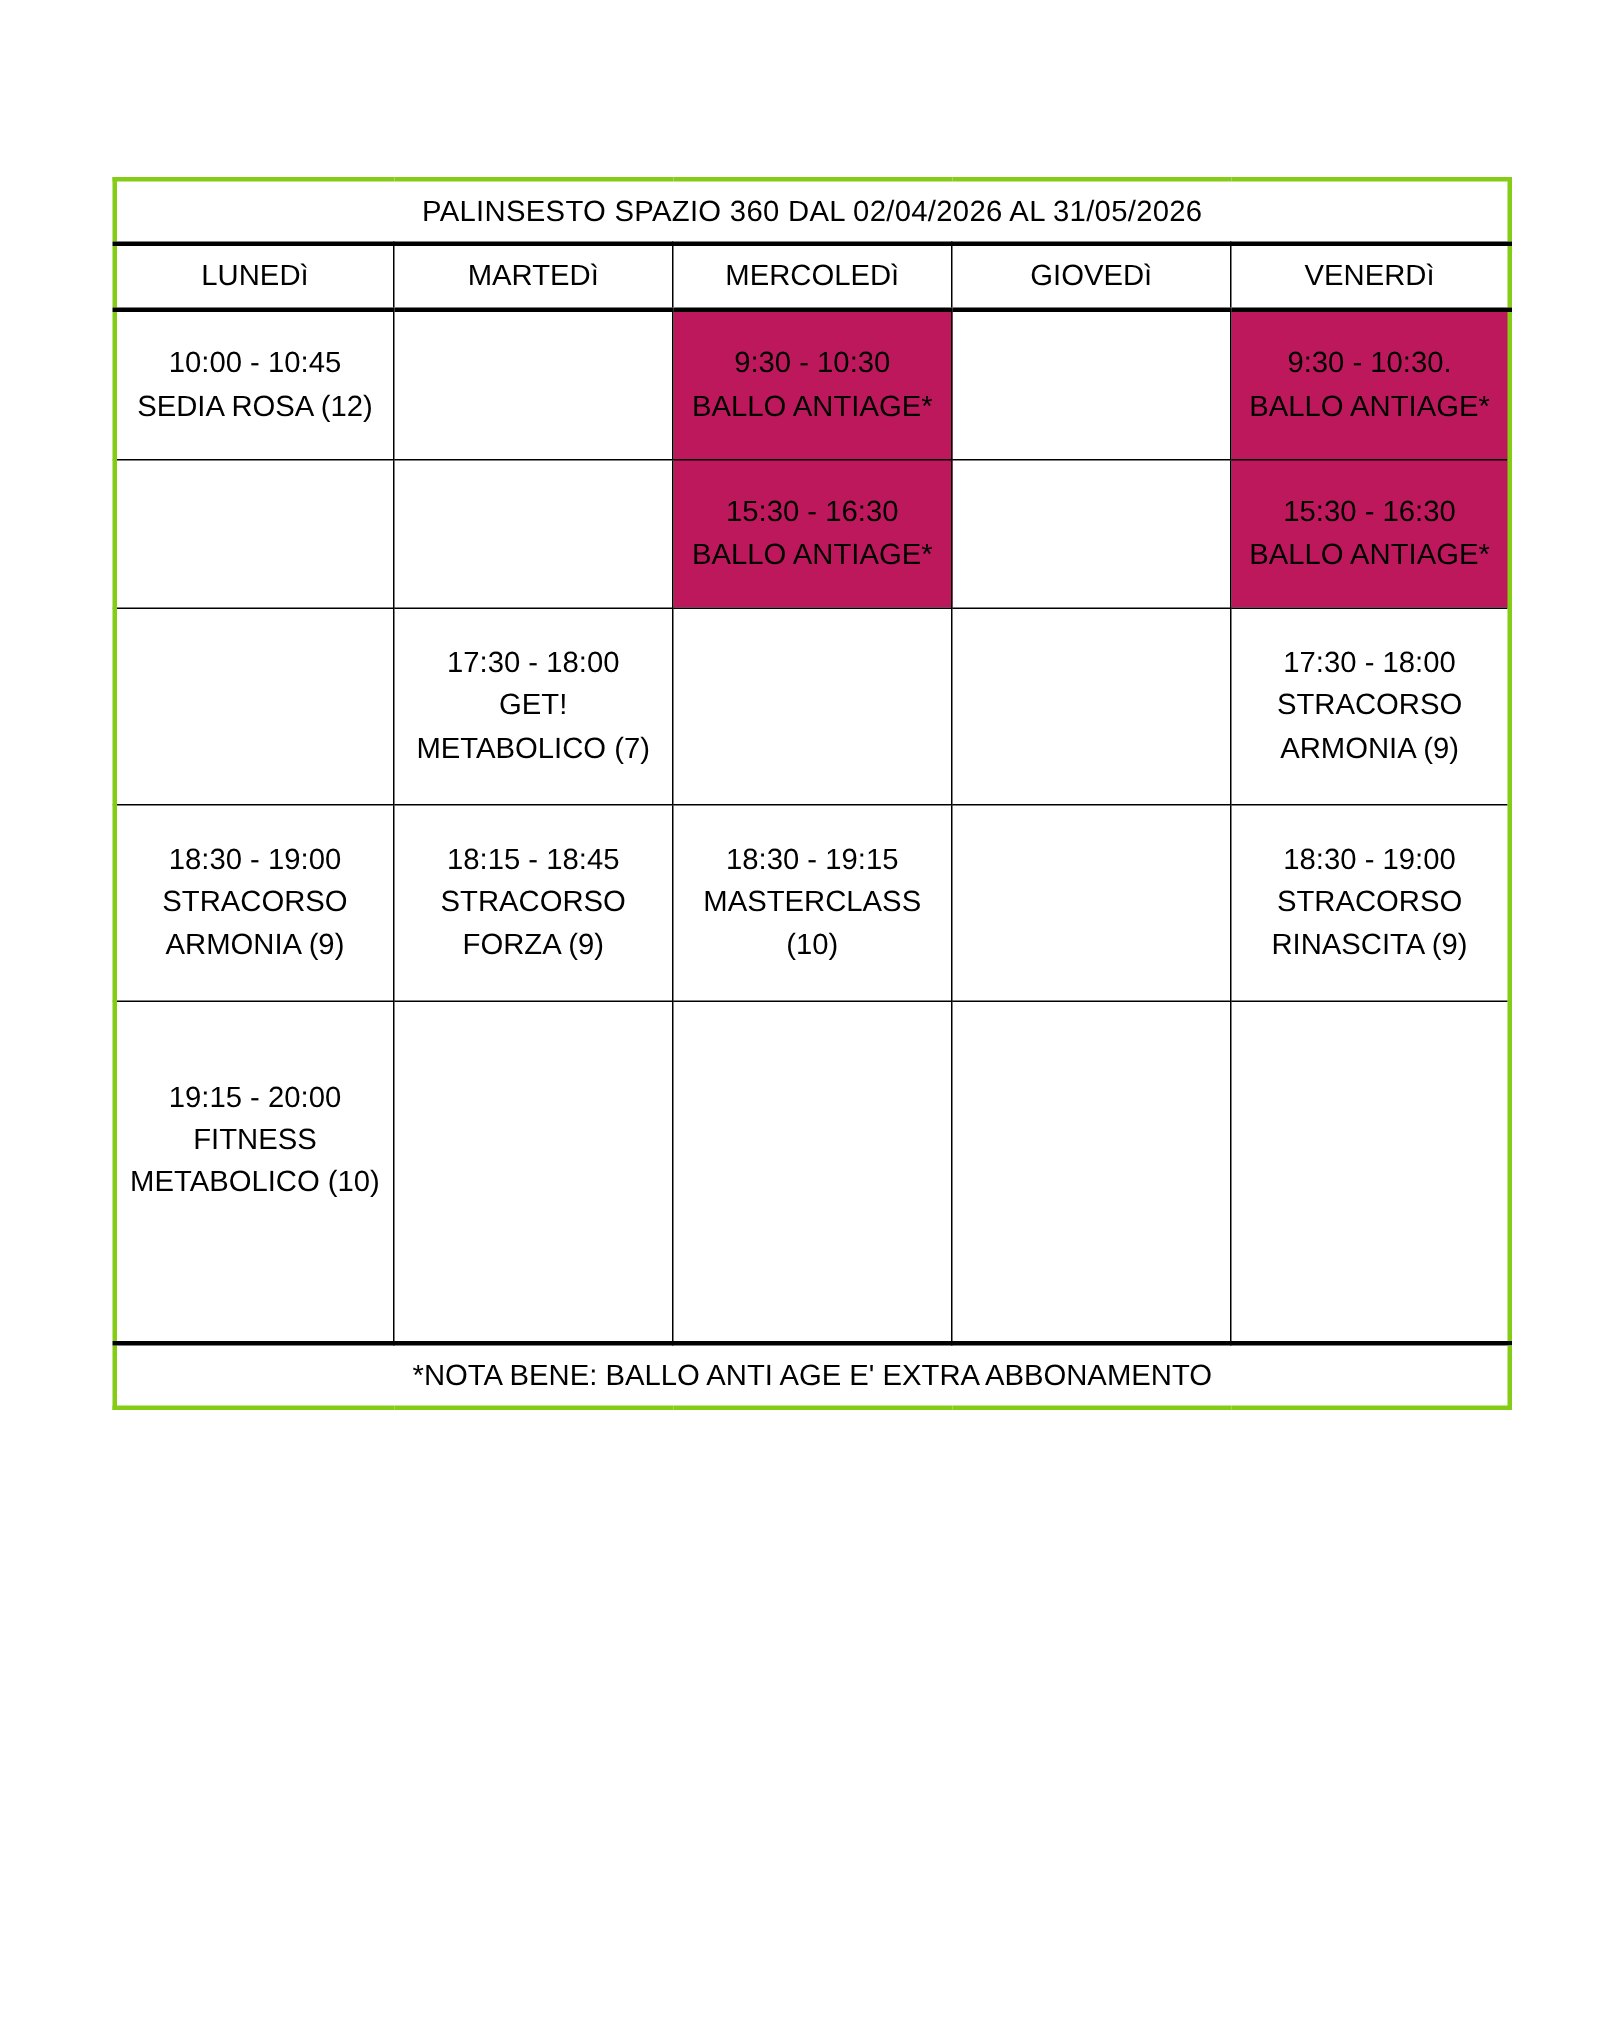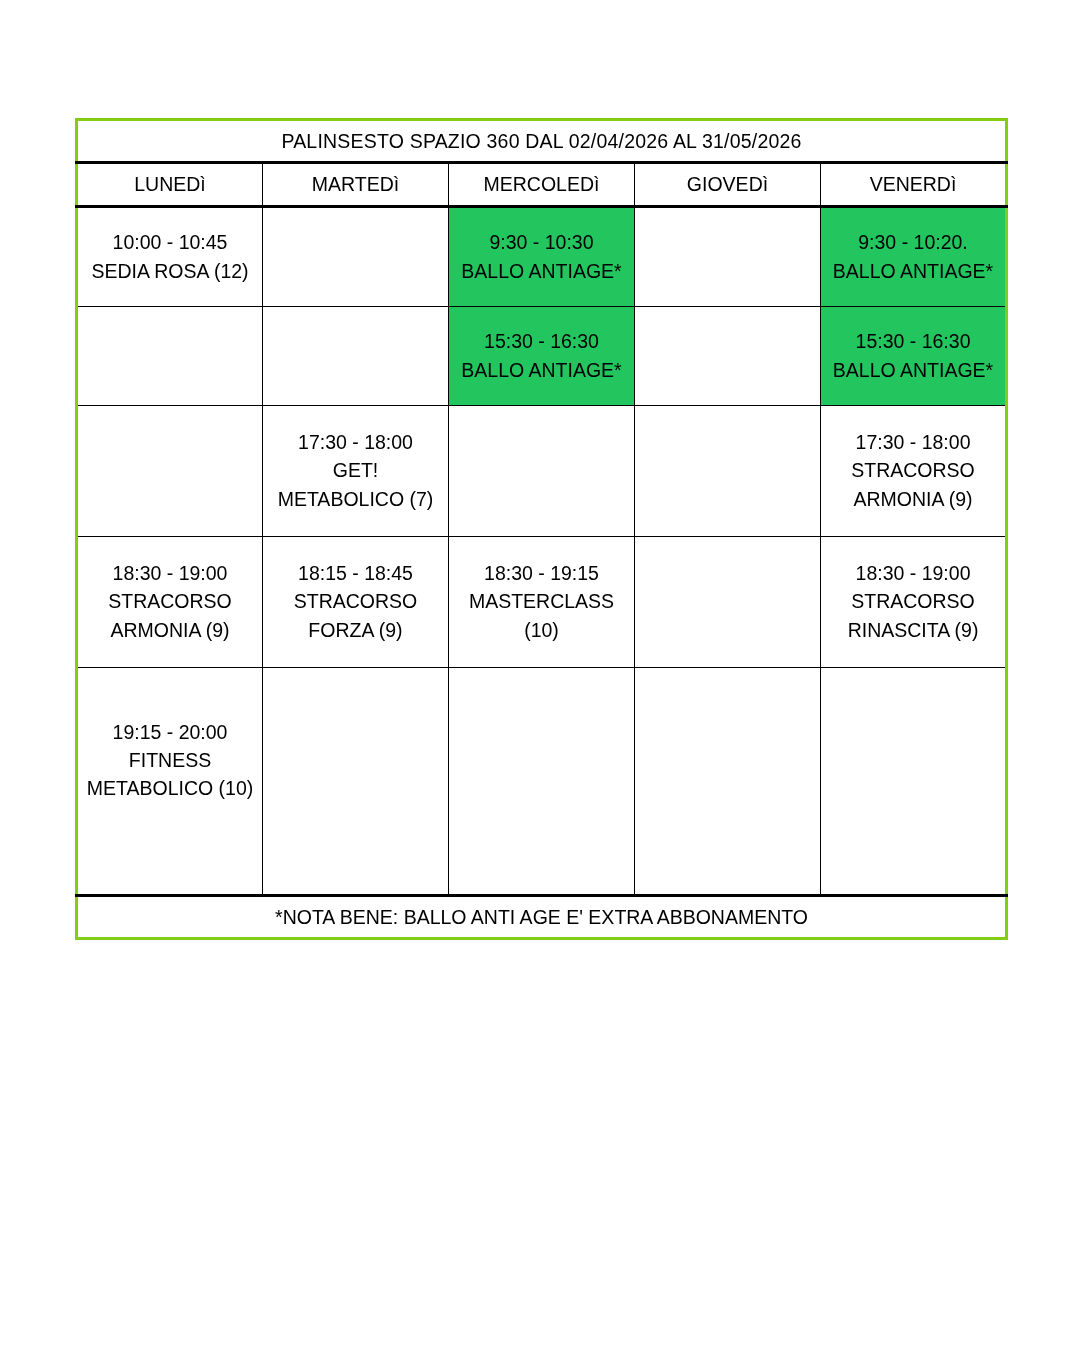--- a/index.html
+++ b/index.html
@@ -51,21 +51,21 @@
   }
   .slot.tall {
     height: 118px;
   }
   .slot.last {
     height: 170px;
     vertical-align: top;
     padding-top: 50px;
   }
   .highlight {
-    background: #22c55e;
+    background: #be185d;
   }
   .note-cell {
     font-size: 21px;
     padding: 9px 6px 11px 6px;
     border-top: 3px solid #000 !important;
   }
   col.c1 { width: 186px; }
   col.c2 { width: 186px; }
   col.c3 { width: 186px; }
   col.c4 { width: 186px; }
@@ -95,21 +95,21 @@
         <td class="day-cell">VENERDì</td>
       </tr>
 
       <tr>
         <td class="slot">10:00 - 10:45
 SEDIA ROSA (12)</td>
         <td class="slot"></td>
         <td class="slot highlight">9:30 - 10:30
 BALLO ANTIAGE*</td>
         <td class="slot"></td>
-        <td class="slot highlight">9:30 - 10:20.
+        <td class="slot highlight">9:30 - 10:30.
 BALLO ANTIAGE*</td>
       </tr>
 
 
 
       <tr>
         <td class="slot"></td>
         <td class="slot"></td>
         <td class="slot highlight">15:30 - 16:30
 BALLO ANTIAGE*</td>

